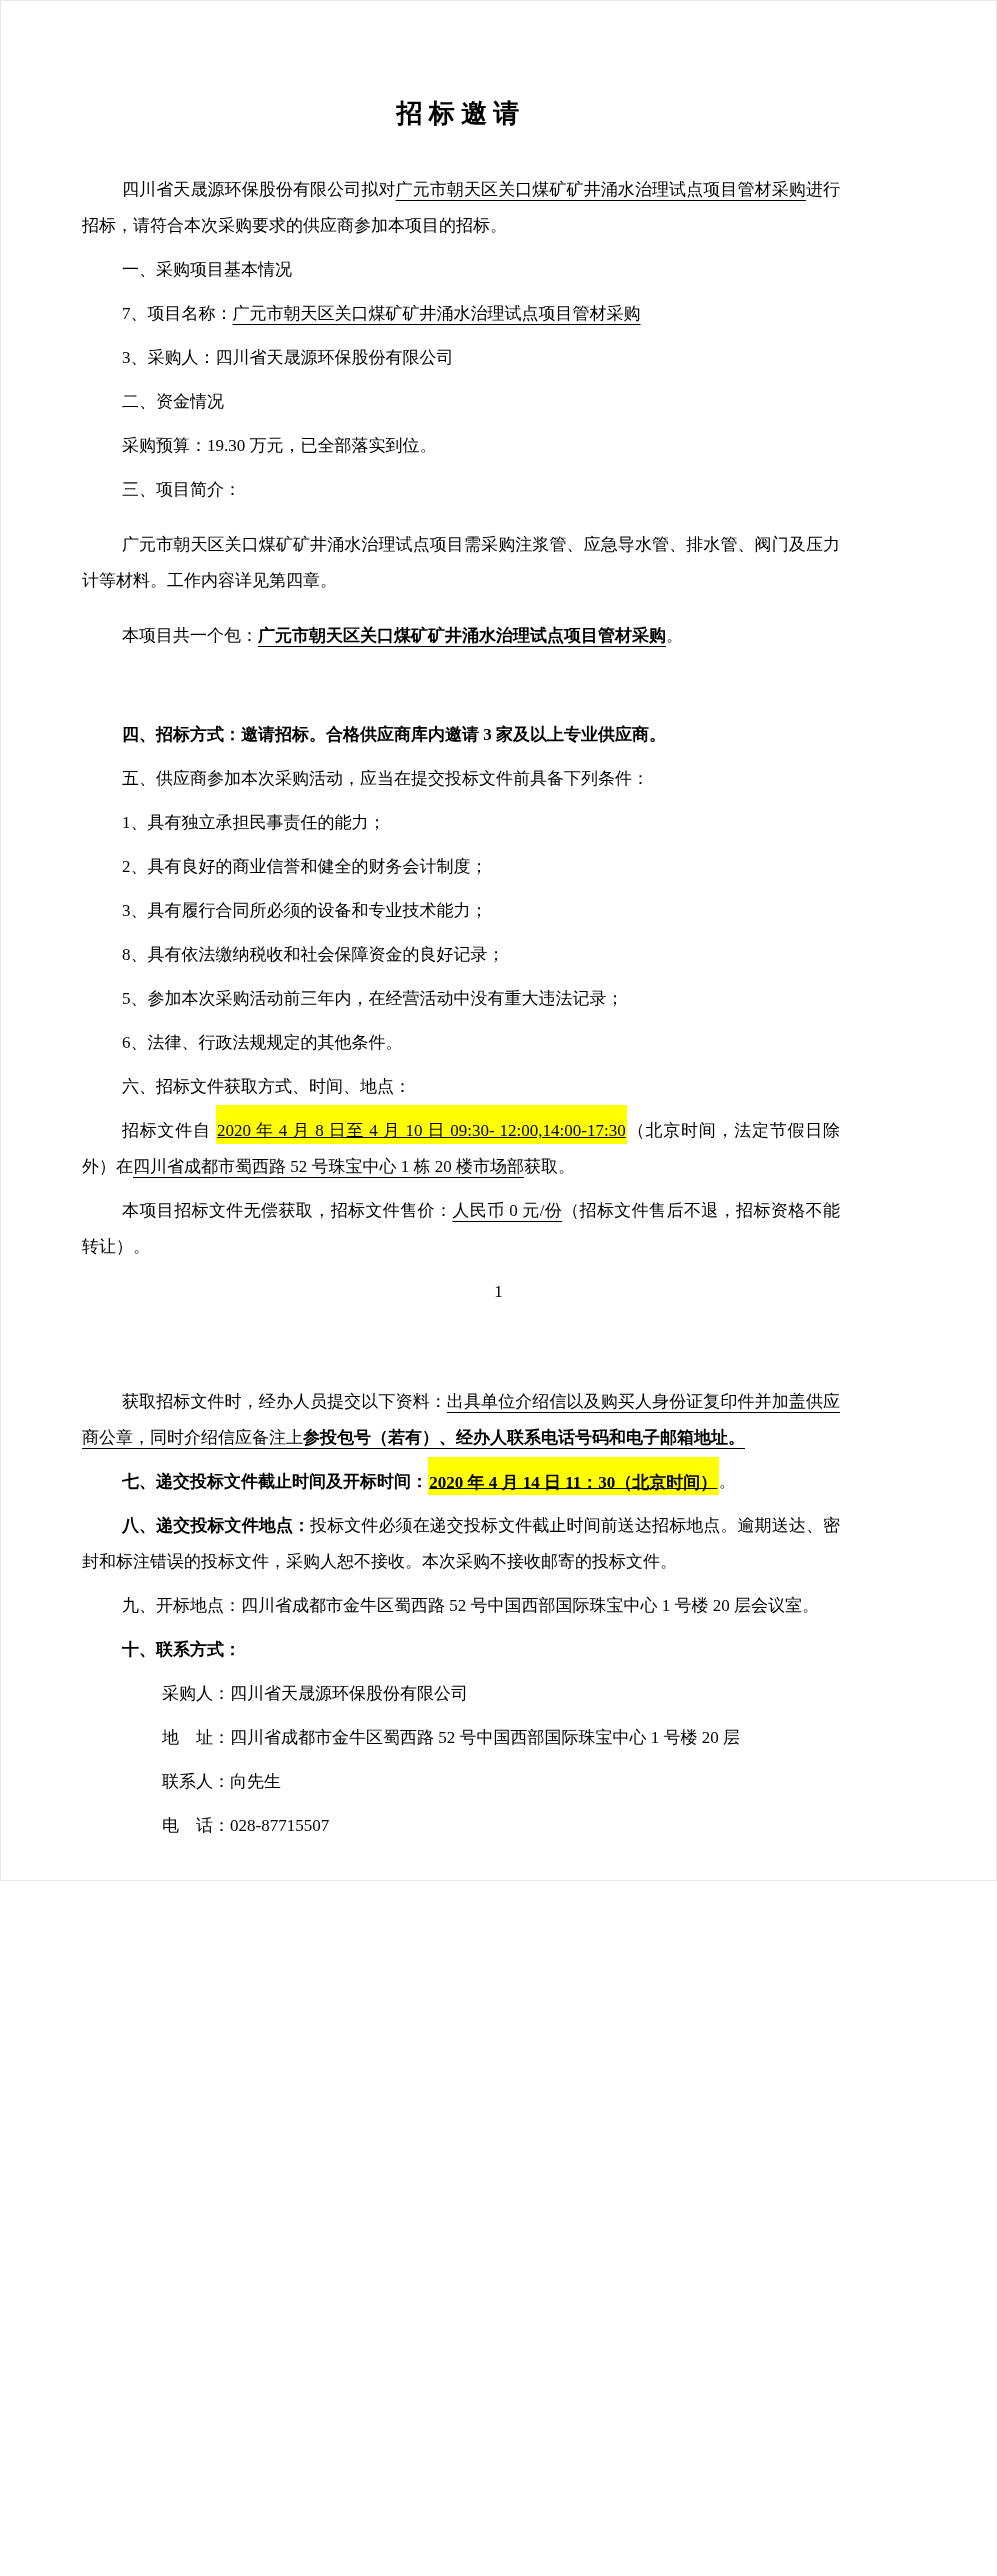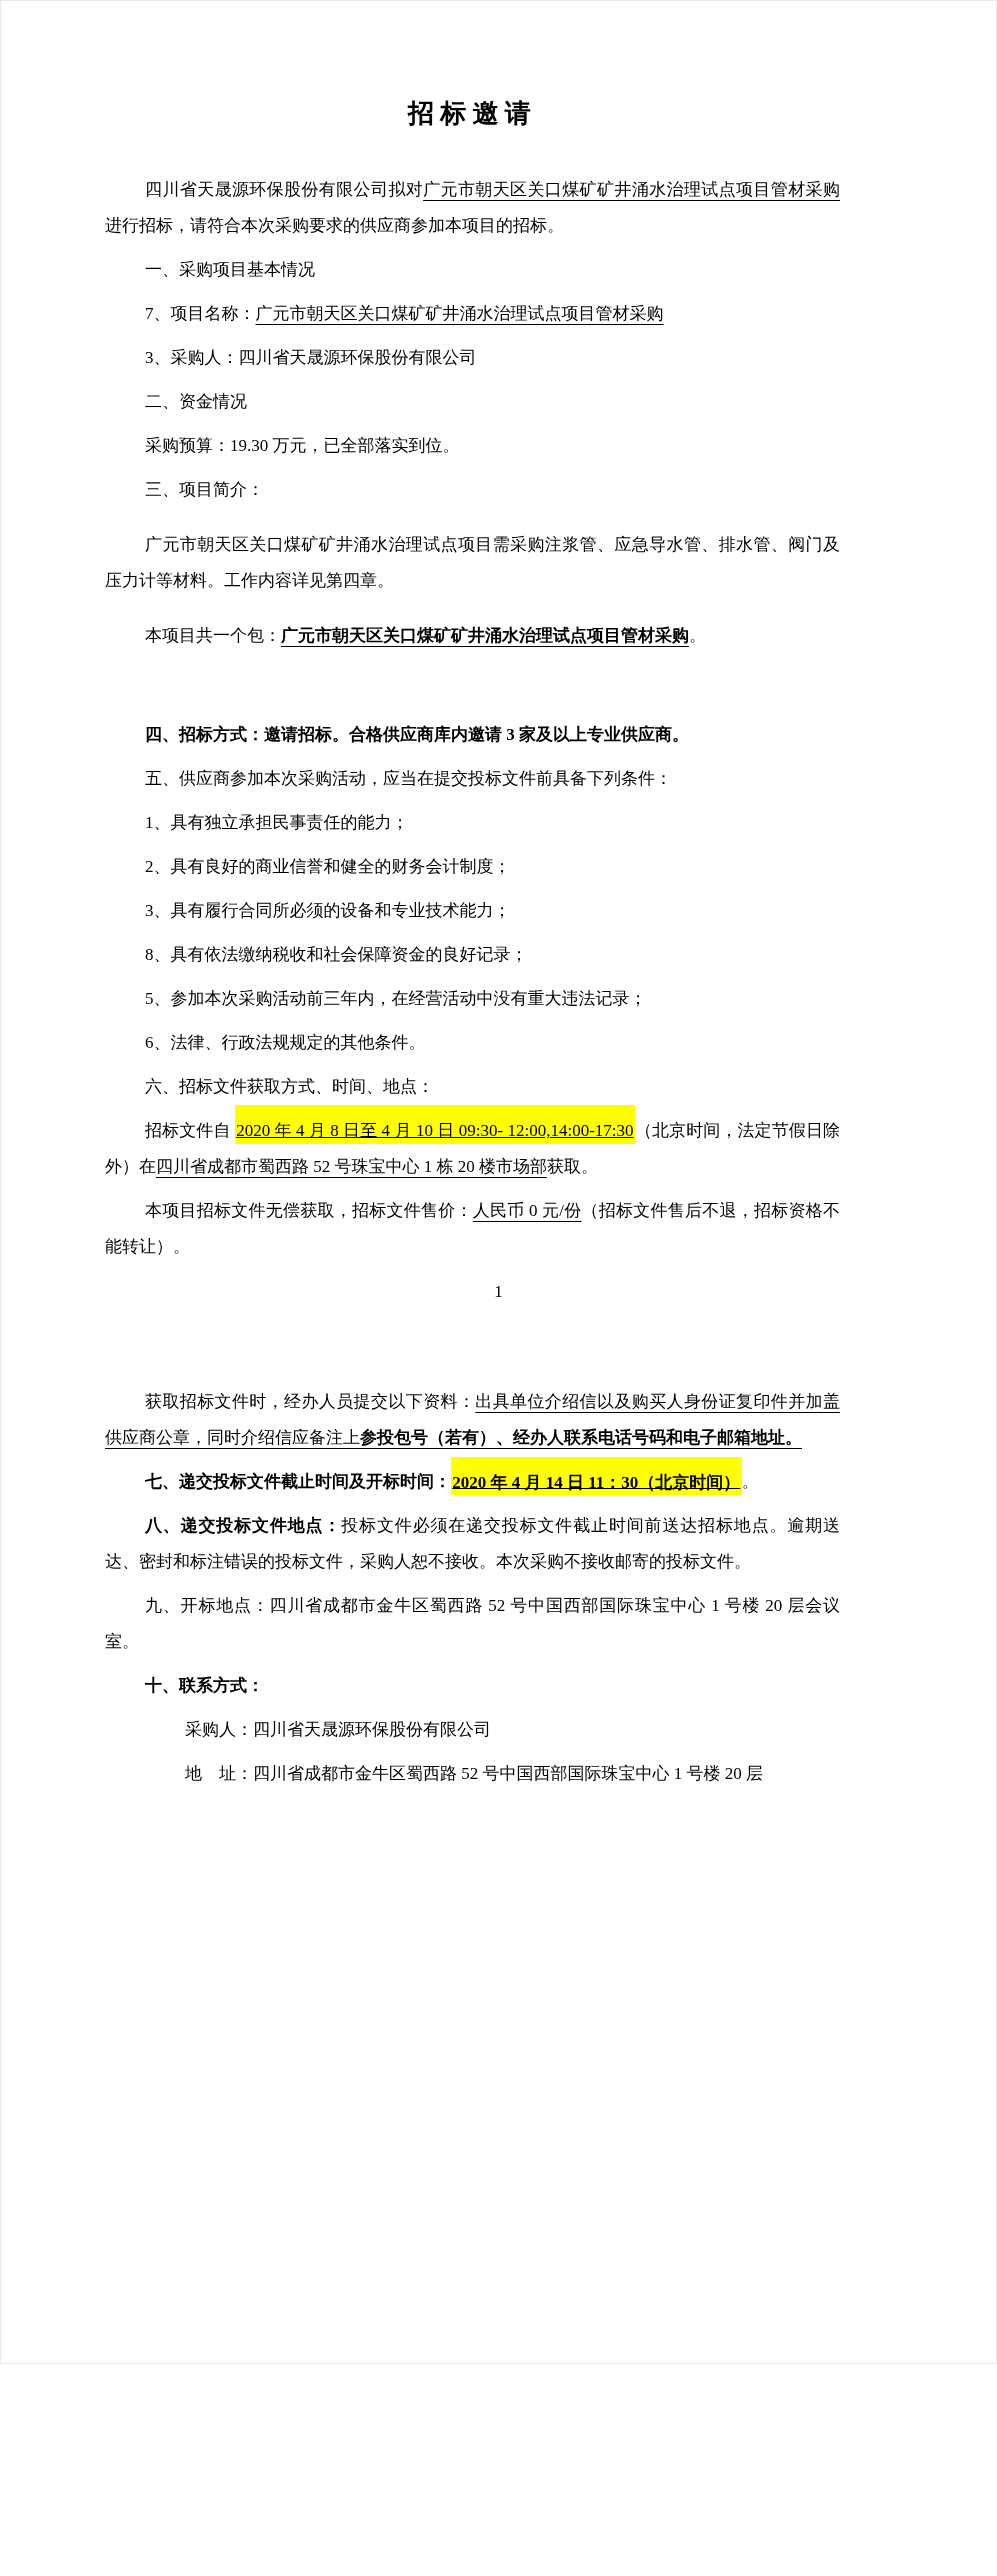--- a/index.html
+++ b/index.html
@@ -1,21 +1,21 @@
 <!DOCTYPE html>
 <html style="--hl: #ffff00;font-size:10px"><head>
 <meta charset="utf-8">
 <style>
   html,body { margin:0; padding:0; background:#ffffff; }
   .page {
-    width:997px; height:2364px;
+    width:997px; height:1881px;
     position:relative;
     background:#ffffff;
     box-sizing:border-box;
-    padding:93px 148px 0 96px;
+    padding:93px 148px 0 73px;
     border:0.6px solid #e8e8e8;
     font-family:"Liberation Serif","DejaVu Serif",serif;
     color:#000000;
     overflow:hidden;
   }
   .doc-title {
     font-size:26px; font-weight:bold; line-height:39px;
     text-align:center; letter-spacing:6.3px;
     margin:0 0 39px 0;
   }
@@ -64,17 +64,19 @@
       <p class="para"><span>六、招标文件获取方式、时间、地点：</span></p>
       <p class="para"><span>招标文件自 </span><span class="hl">2020 年 4 月 8 日至 4 月 10 日 09:30- 12:00,14:00-17:30</span><span>（北京时间，法定节假日除外）在</span><span class="u">四川省成都市蜀西路 52 号珠宝中心 1 栋 20 楼市场部</span><span>获取。</span></p>
       <p class="para"><span>本项目招标文件无偿获取，招标文件售价：</span><span class="u">人民币 0 元/份</span><span>（招标文件售后不退，招标资格不能转让）。</span></p>
       <p class="para gap-page2"><span>获取招标文件时，经办人员提交以下资料：</span><span class="u">出具单位介绍信以及购买人身份证复印件并加盖供应商公章，同时介绍信应备注上</span><span class="u b">参投包号（若有）、经办人联系电话号码和电子邮箱地址。</span></p>
       <p class="para gap-sm"><span class="b">七、递交投标文件截止时间及开标时间：</span><span class="b hl">2020 年 4 月 14 日 11：30（北京时间）</span><span>。</span></p>
       <p class="para gap-sm"><span class="b">八、递交投标文件地点：</span><span>投标文件必须在递交投标文件截止时间前送达招标地点。逾期送达、密封和标注错误的投标文件，采购人恕不接收。本次采购不接收邮寄的投标文件。</span></p>
       <p class="para"><span>九、开标地点：四川省成都市金牛区蜀西路 52 号中国西部国际珠宝中心 1 号楼 20 层会议室。</span></p>
       <p class="para"><span class="b">十、联系方式：</span></p>
       <p class="para contact"><span>采购人：四川省天晟源环保股份有限公司</span></p>
       <p class="para contact"><span>地　址：四川省成都市金牛区蜀西路 52 号中国西部国际珠宝中心 1 号楼 20 层</span></p>
+      <p class="para contact"><span>联系人：向先生</span></p>
+      <p class="para contact"><span>电　话：028-87715507</span></p>
     </div>
   <div class="pagenum pn1">1</div>
   <div class="pagenum pn2">2</div>
 </div>
 
 
 </body></html>

